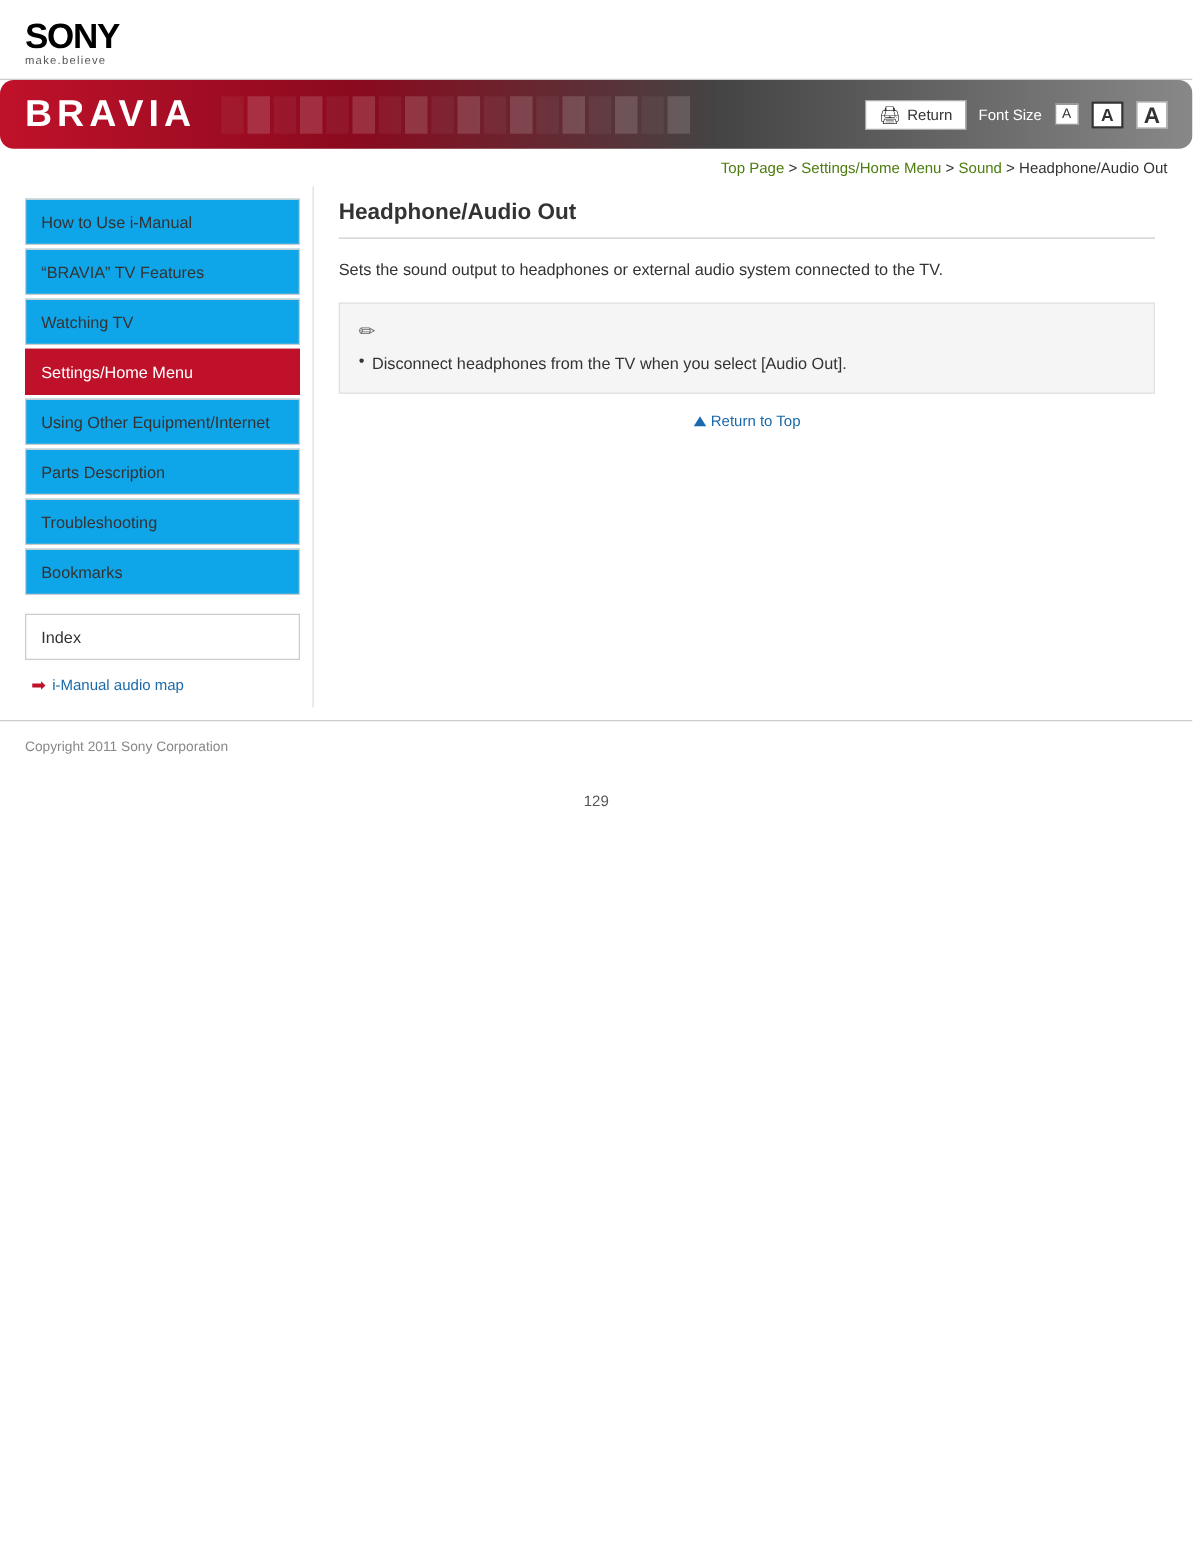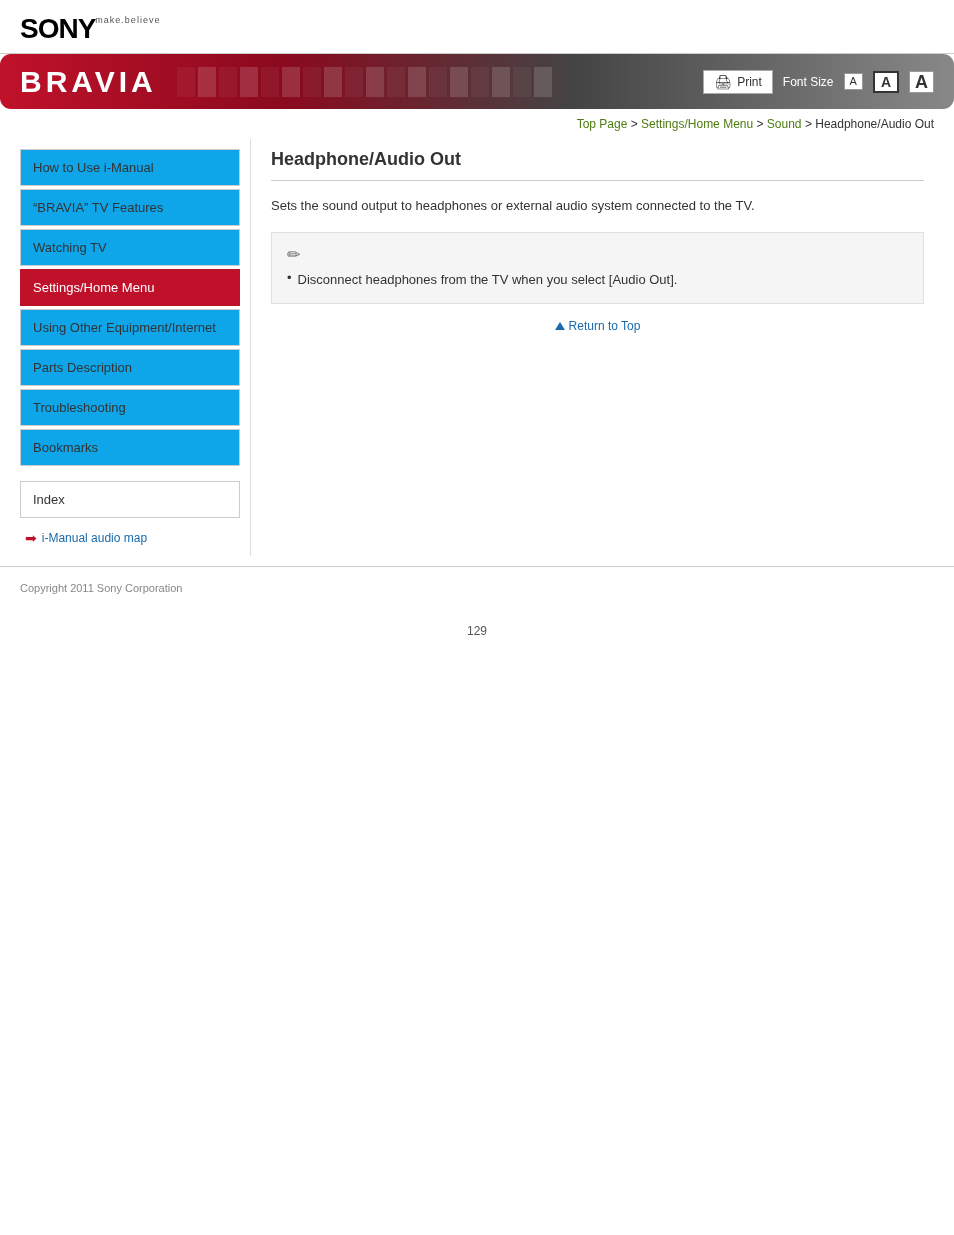--- a/index.html
+++ b/index.html
@@ -1,20 +1,20 @@
 <!DOCTYPE html>
 <html><head>
   <meta charset="utf-8">
   <style>
     * { margin: 0; padding: 0; box-sizing: border-box; }
     body { font-family: Arial, sans-serif; font-size: 13px; color: #333; background: #fff; width: 954px; }
 
     
     #header { padding: 15px 20px 10px 20px; border-bottom: 1px solid #ccc; }
-    #sony-logo { display: flex; align-items: flex-start; }
+    #sony-logo { display: flex; flex-direction: column; align-items: flex-start; }
     .sony-text { font-size: 28px; font-weight: 900; letter-spacing: -1px; color: #000; line-height: 1; }
     .sony-tagline { font-size: 9px; color: #555; letter-spacing: 1px; text-align: right; }
 
     
     #bravia-banner {
       background: linear-gradient(to right, #c0112a 0%, #8a0a1e 30%, #444 60%, #888 100%);
       height: 55px;
       display: flex;
       align-items: center;
       justify-content: space-between;
@@ -246,21 +246,21 @@
         <div class="stripe"></div>
         <div class="stripe"></div>
       <div class="stripe"></div>
         <div class="stripe"></div>
         <div class="stripe"></div>
     </div>
   </div>
   <div class="banner-right">
     <button class="print-btn">
       <span class="print-icon">🖨</span>
-      <span>Print</span>
+      <span>Return</span>
     </button>
     <span class="font-size-label">Font Size</span>
     <button class="font-btn small">A</button>
     <button class="font-btn medium">A</button>
     <button class="font-btn large">A</button>
   </div>
 </div>
 
 <div id="breadcrumb">
   <a href="#">Top Page</a><span> &gt; </span><a href="#">Settings/Home Menu</a><span> &gt; </span><a href="#">Sound</a><span> &gt;</span> <span>Headphone/Audio Out</span>

